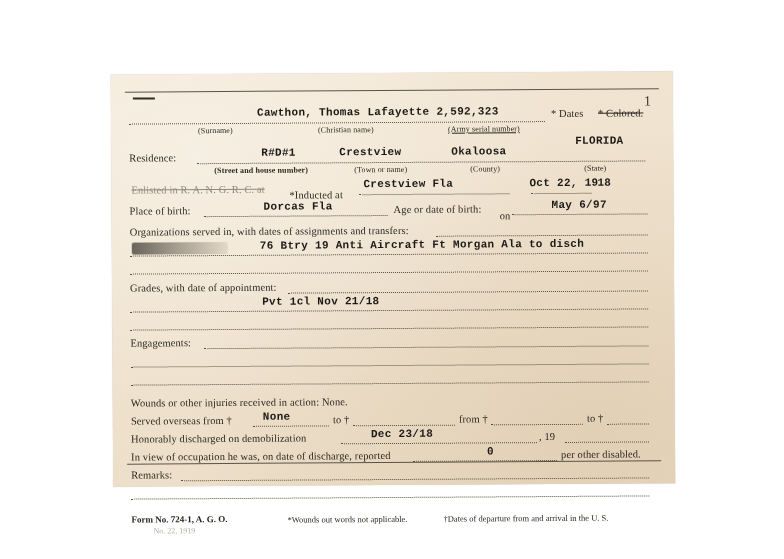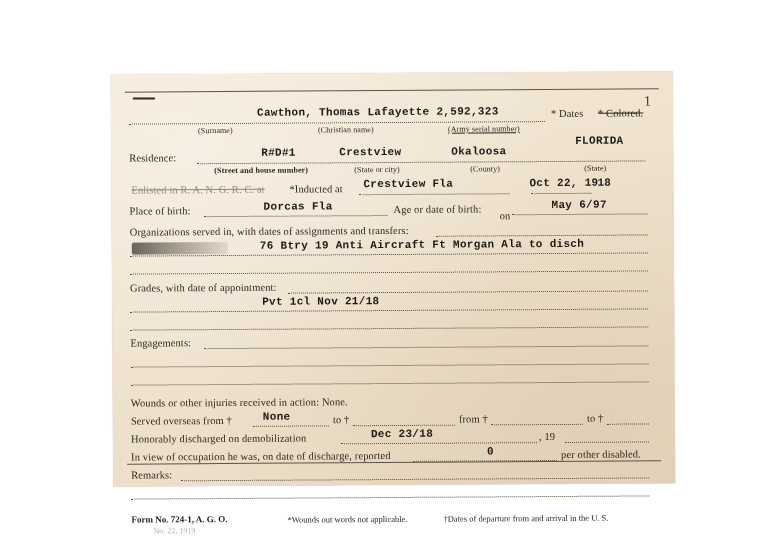--- a/index.html
+++ b/index.html
@@ -162,27 +162,27 @@
       <div class="lbl small" style="left:196px; top:52px;">(Christian name)</div>
       <div class="lbl small" style="left:326px; top:52px;text-decoration:underline;">(Army serial number)</div>
 
       <div class="lbl" style="left:18px; top:78px;">Residence:</div>
       <div class="rule" style="left:86px; top:89px; width:448px;"></div>
       <div class="tw" style="left:150px; top:73px;">R#D#1</div>
       <div class="tw" style="left:228px; top:73px;">Crestview</div>
       <div class="tw" style="left:340px; top:73px;text-align:center;">Okaloosa</div>
       <div class="tw" style="left:442px; top:63px;margin-left:22px;">FLORIDA</div>
       <div class="lbl small" style="left:92px; top:92px;font-weight:bold;">(Street and house number)</div>
-      <div class="lbl small" style="left:232px; top:92px;">(State or city)</div>
+      <div class="lbl small" style="left:232px; top:92px;">(Town or name)</div>
       <div class="lbl small" style="left:348px; top:92px;">(County)</div>
       <div class="lbl small" style="left:462px; top:92px;">(State)</div>
 
       <div class="smudge"></div>
       <div class="lbl strike" style="left:20px; top:110px; opacity:0.5;">Enlisted in R. A. N. G. R. C. at</div>
-      <div class="lbl" style="left:178px; top:110px;text-align:right;">*Inducted at</div>
+      <div class="lbl" style="left:178px; top:116px;text-align:right;">*Inducted at</div>
       <div class="rule" style="left:248px; top:121px; width:150px;"></div>
       <div class="tw" style="left:252px; top:105px;text-align:center;">Crestview Fla</div>
       <div class="lbl" style="left:388px; top:110px;margin-top:28px;">on</div>
       <div class="rule" style="left:420px; top:121px; width:60px;"></div>
       <div class="tw" style="left:418px; top:105px;">Oct 22, 19</div>
       <div class="tw" style="left:486px; top:105px;">18</div>
 
       <div class="lbl" style="left:18px; top:131px;">Place of birth:</div>
       <div class="rule" style="left:92px; top:142px; width:184px;"></div>
       <div class="tw" style="left:152px; top:127px;">Dorcas Fla</div>

